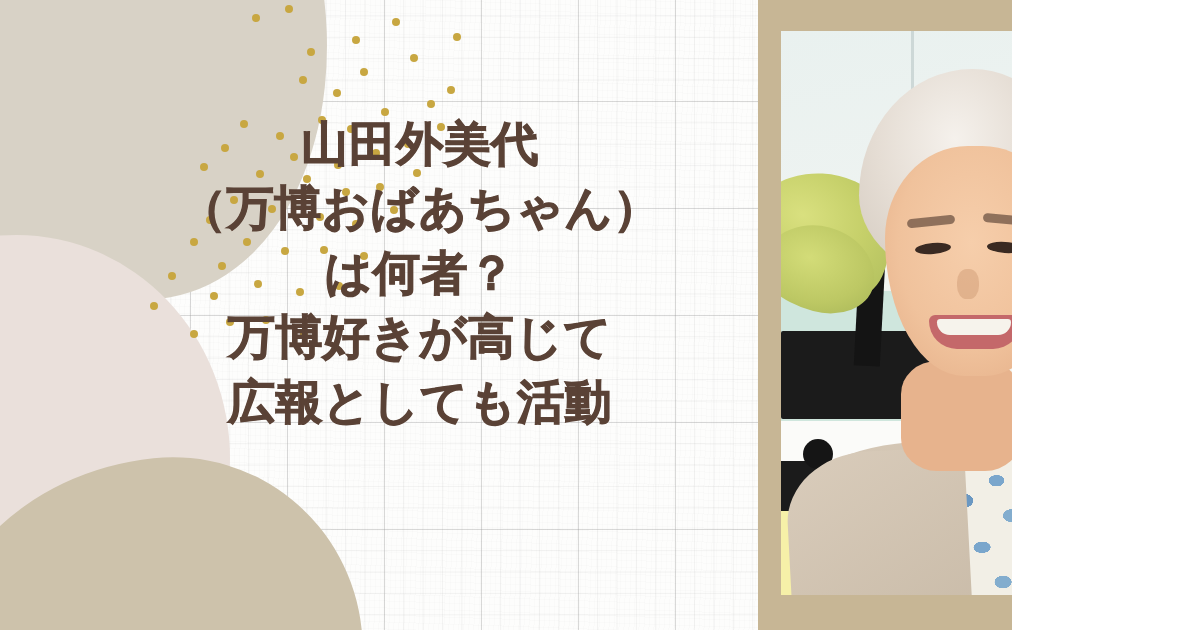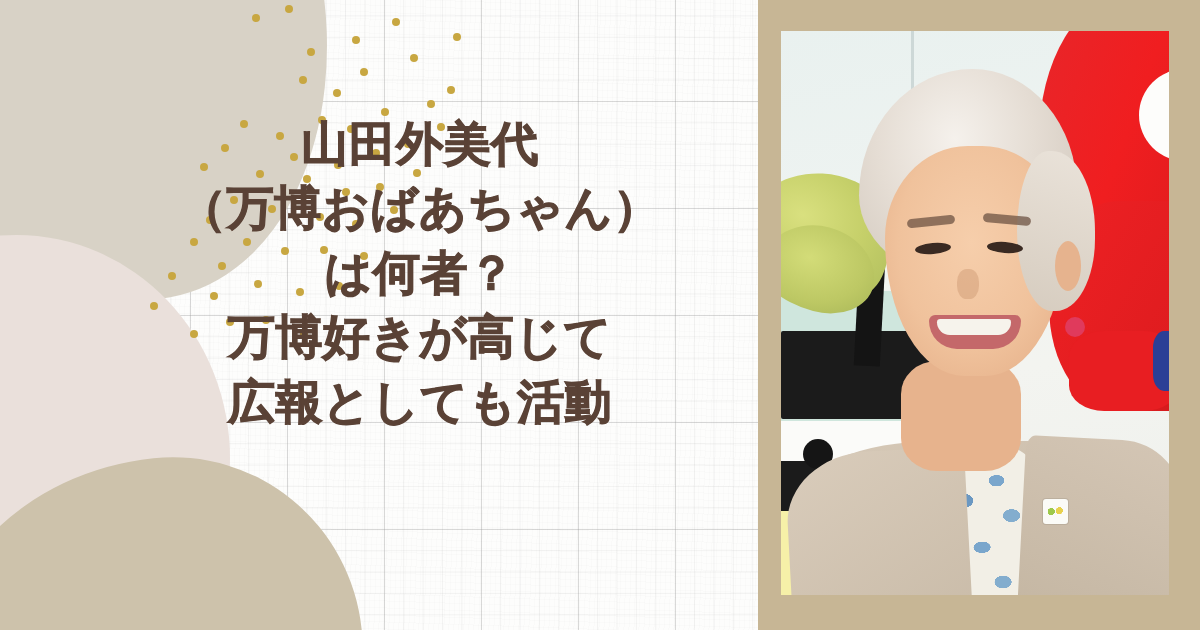--- a/index.html
+++ b/index.html
@@ -4,21 +4,21 @@
 <title>Blog Thumbnail</title>
 <style>
   * { margin:0; padding:0; box-sizing:border-box; }
   html, body {
     width:1200px; height:630px;
     overflow:hidden;
     font-family:"DejaVu Sans","Liberation Sans",sans-serif;
   }
   #canvas {
     position:relative;
-    width:1200px; height:630px;
+    width:1012px; height:630px;
     background:#22c55e;
     overflow:hidden;
   }
 
   
   .grid-bg {
     position:absolute; left:0; top:0; width:1200px; height:630px;
     background-color:#fdfdfc;
     background-image:
       linear-gradient(to right, rgba(150,150,150,.30) 1px, transparent 1px),

